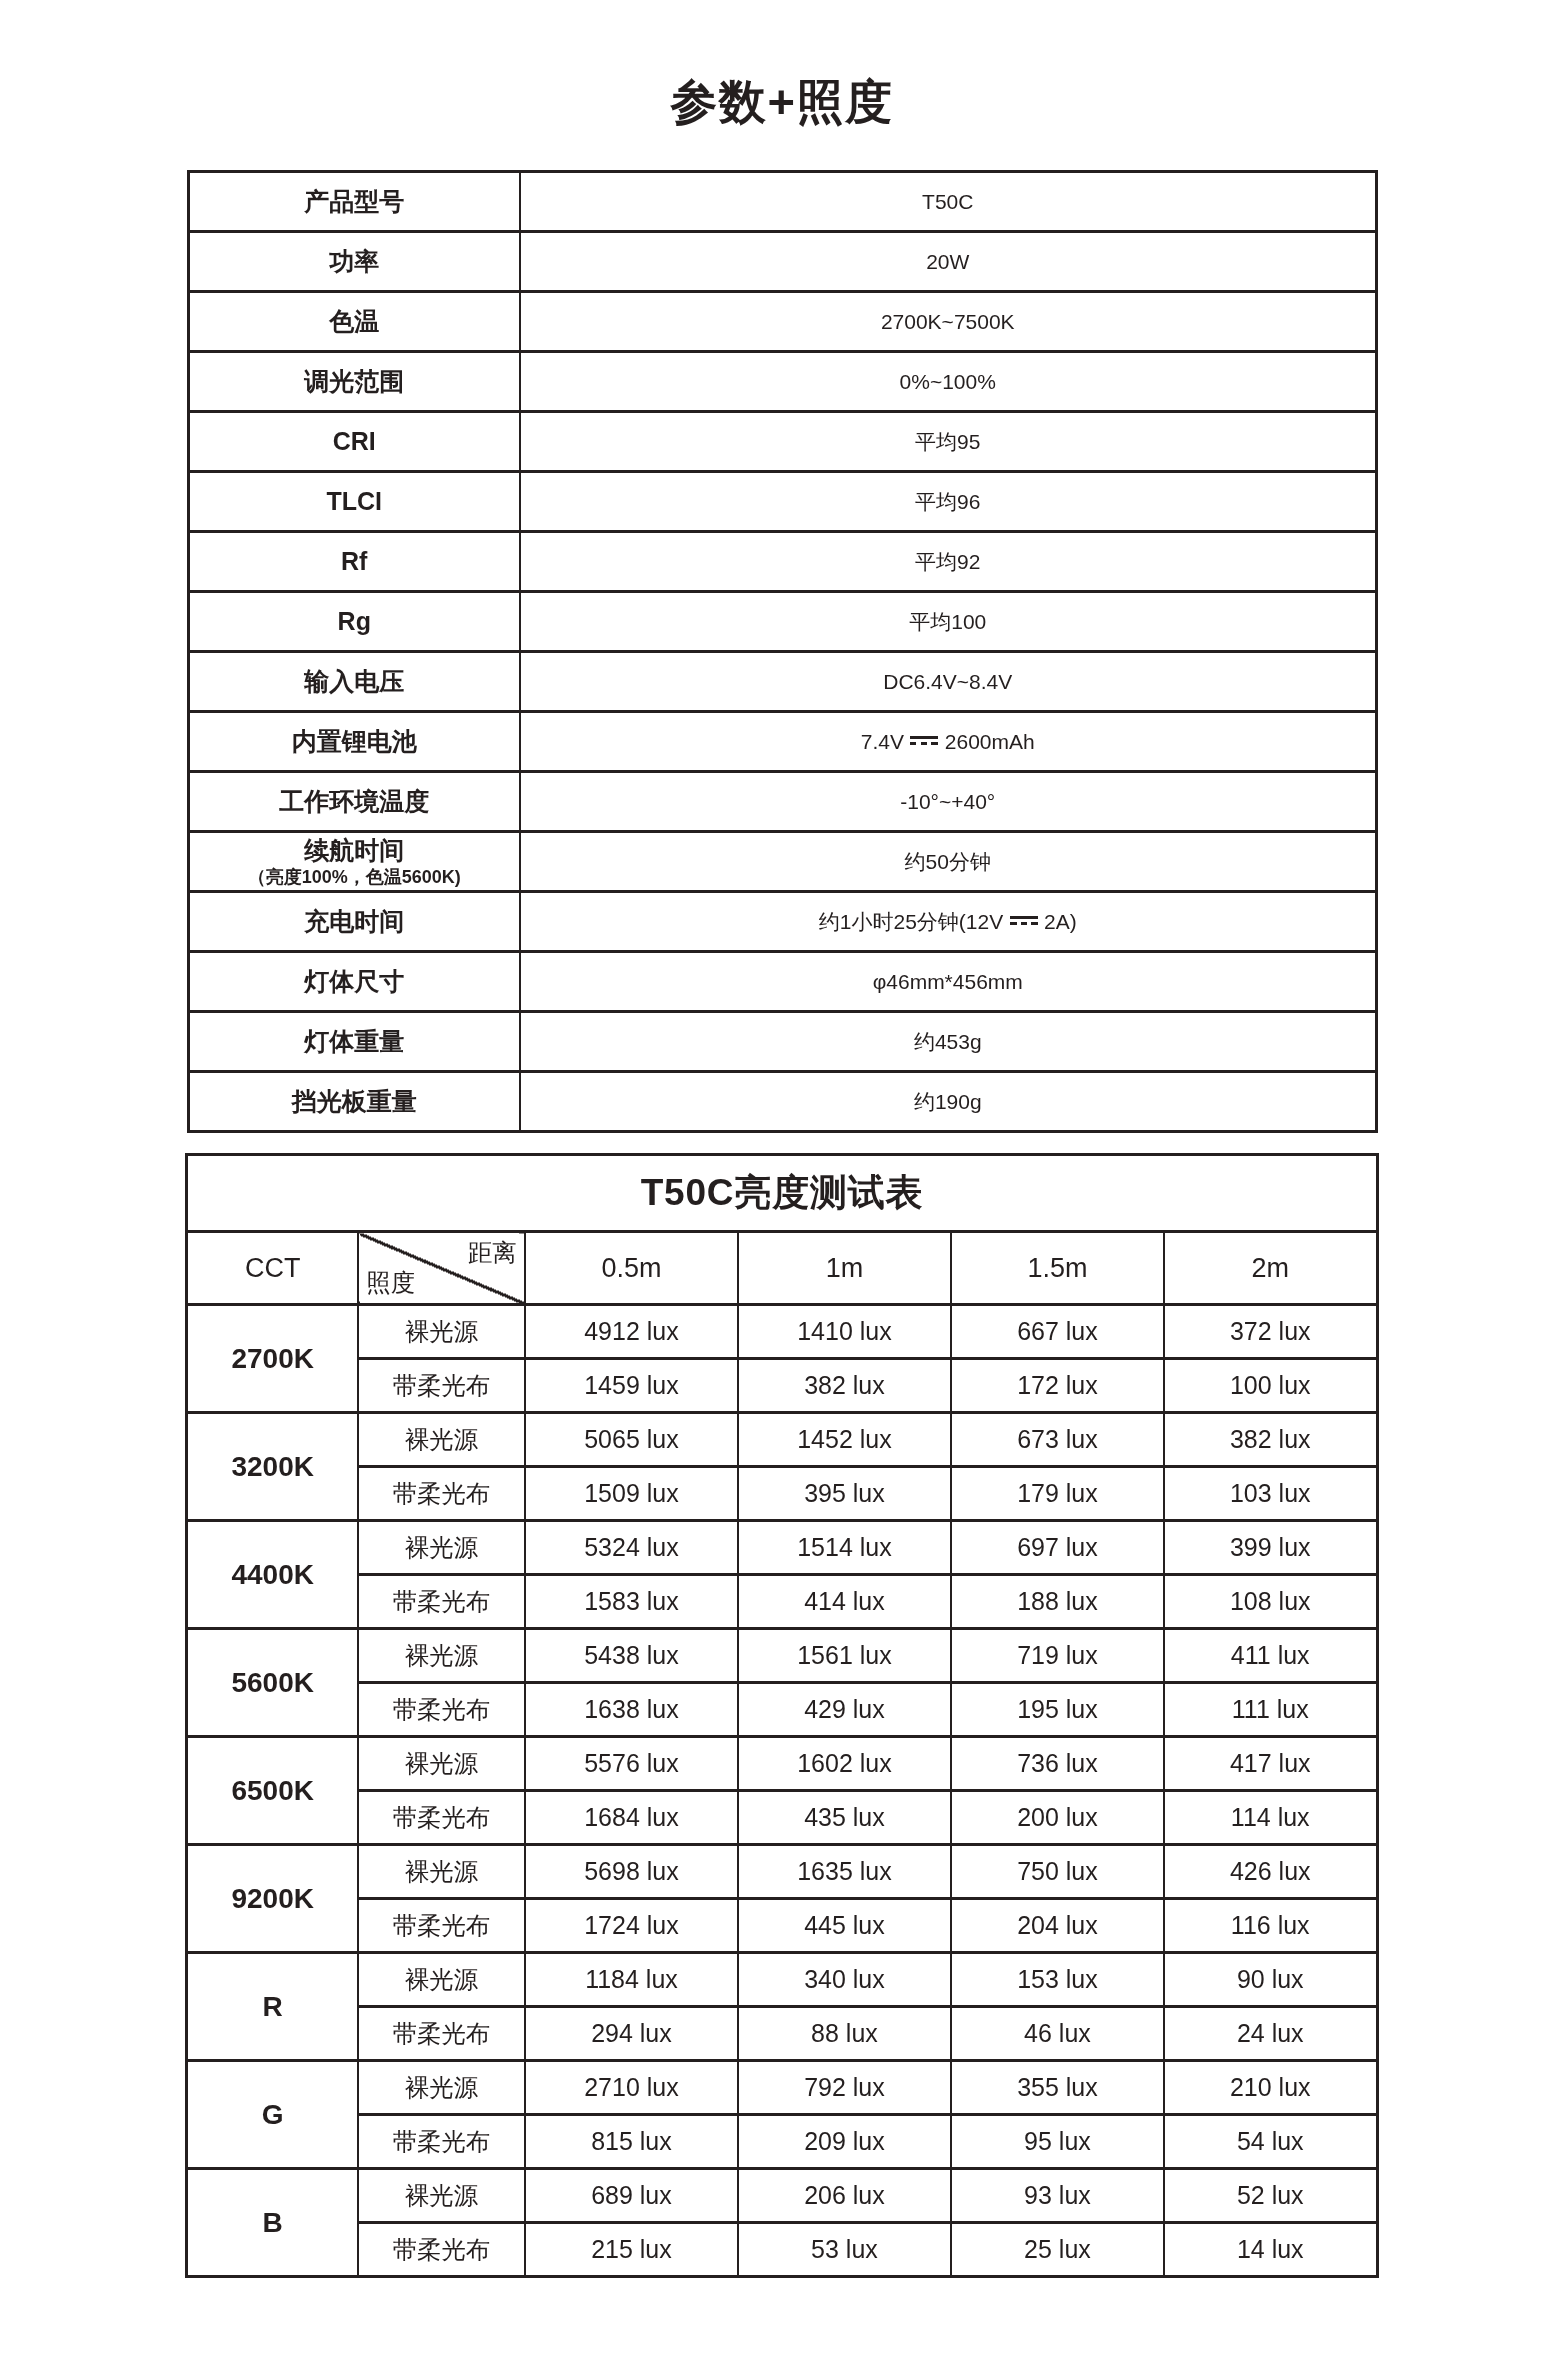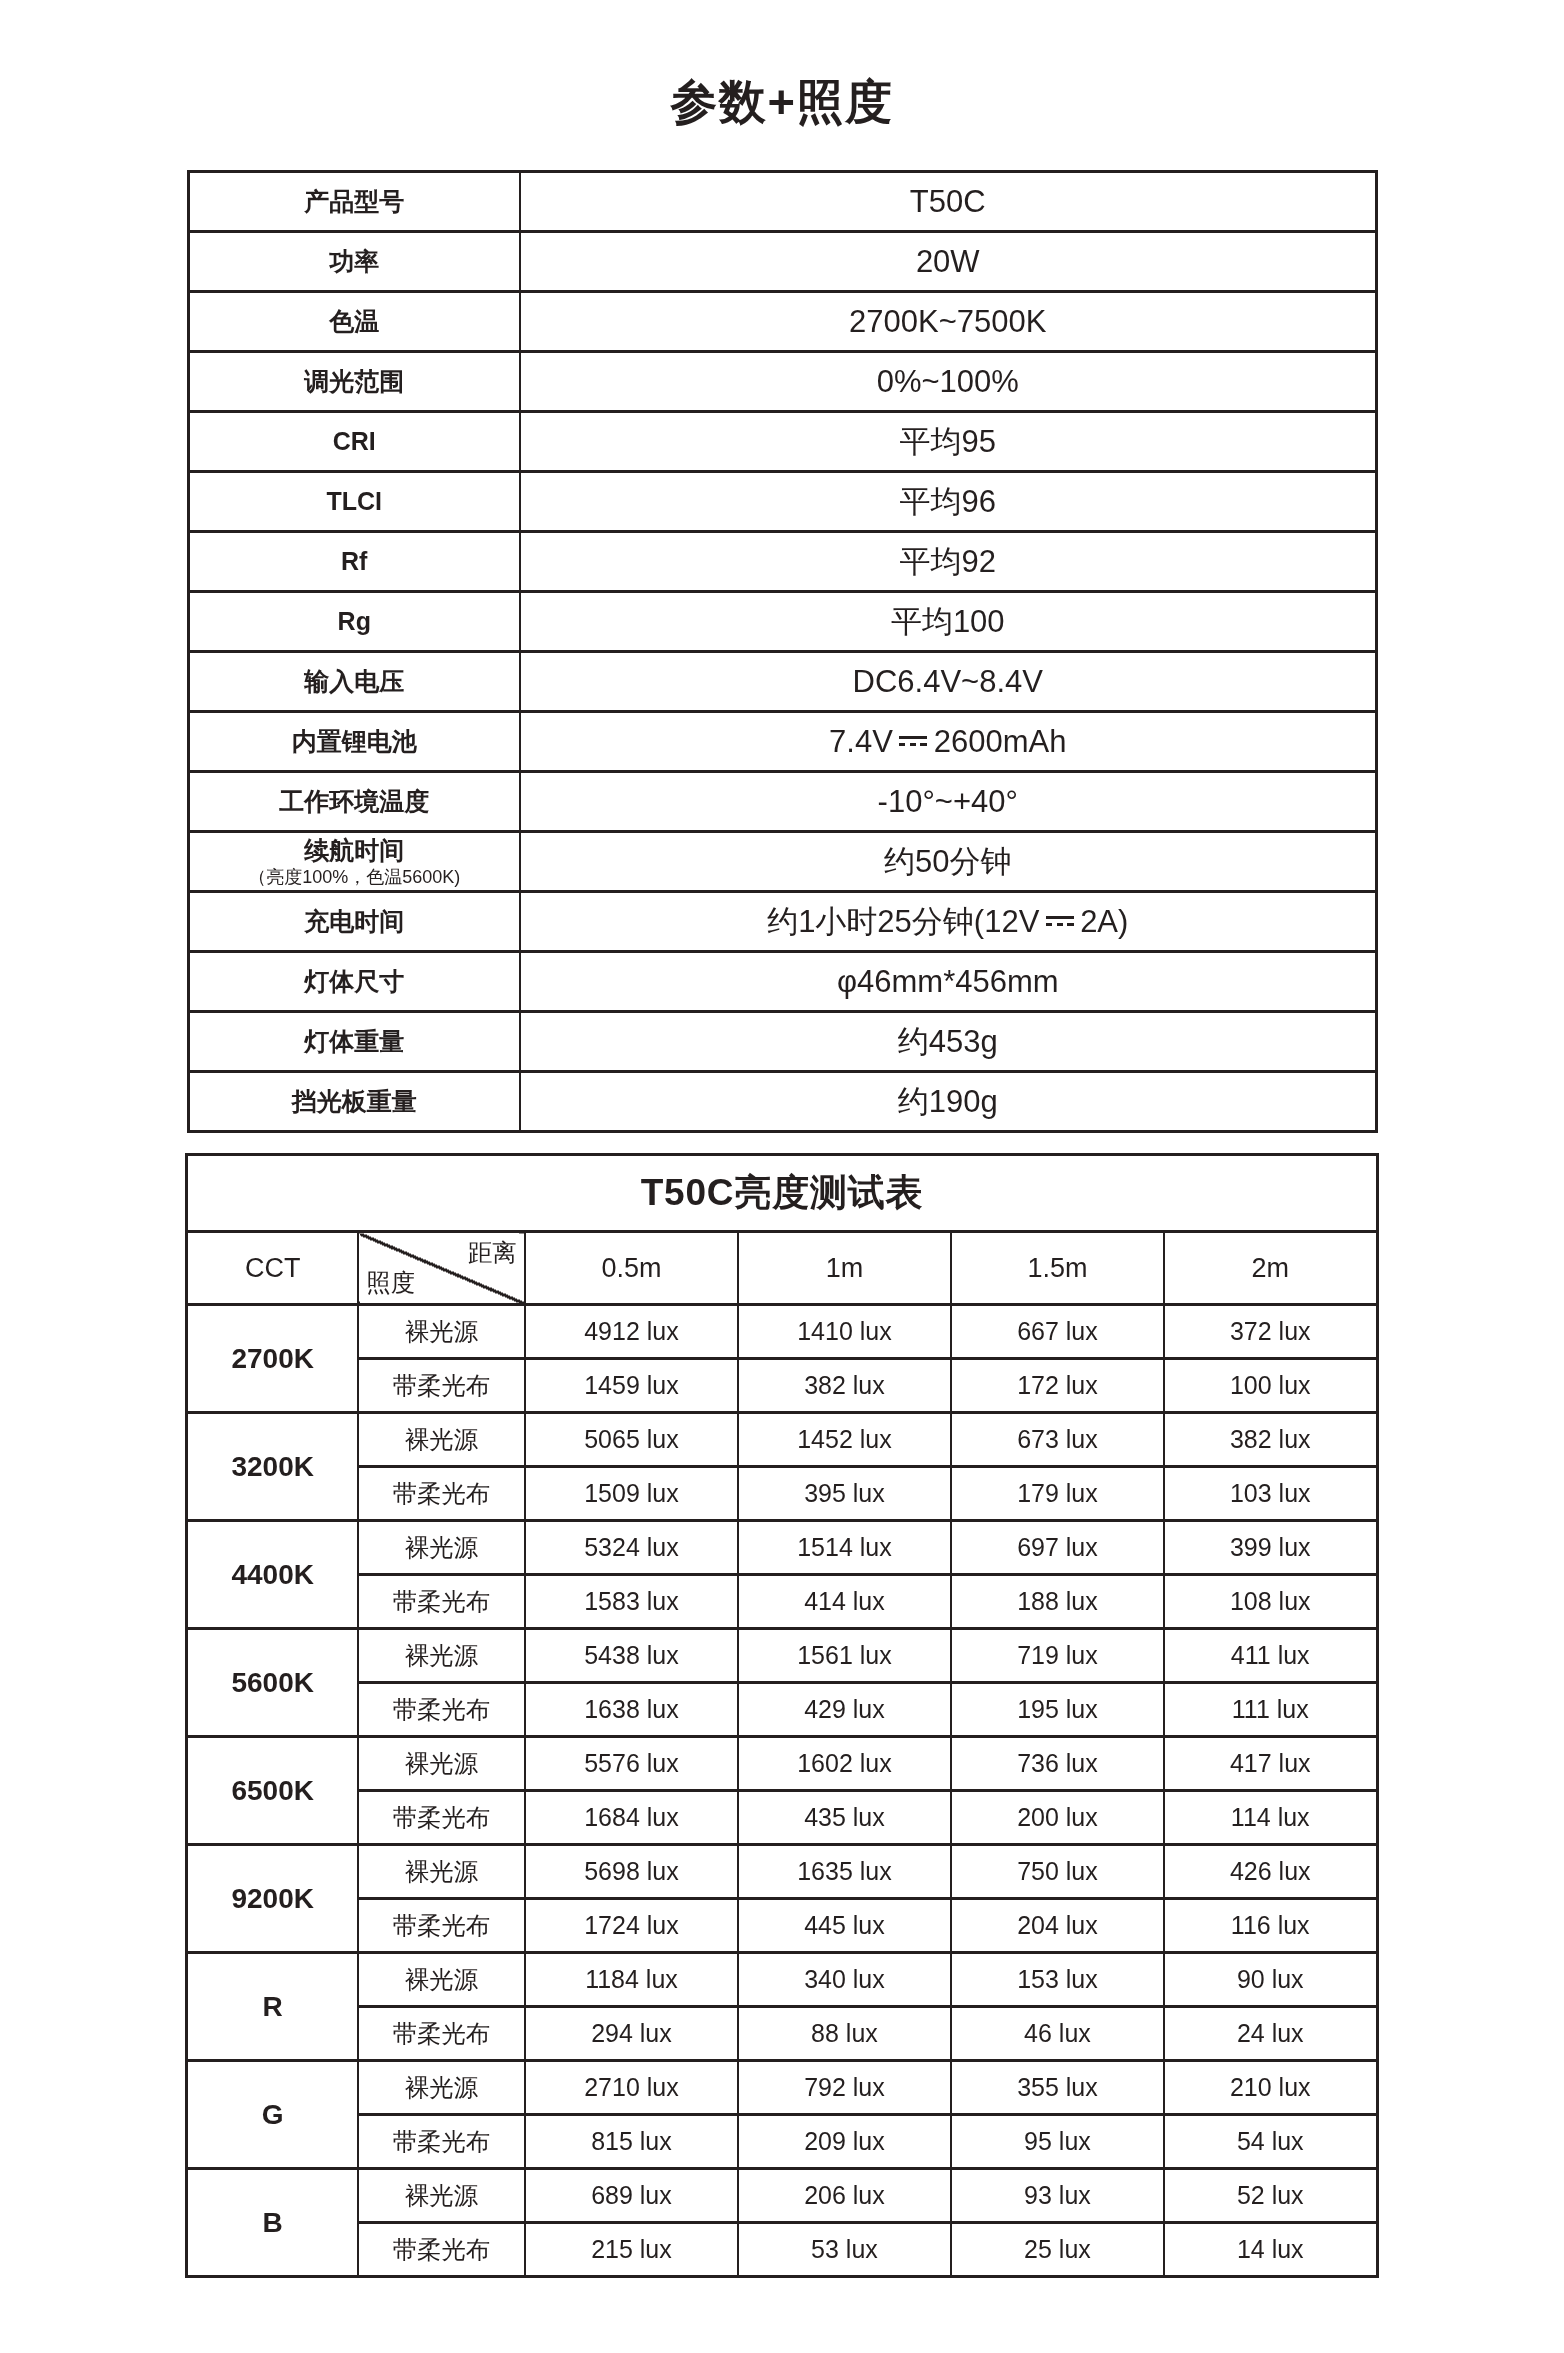--- a/index.html
+++ b/index.html
@@ -40,29 +40,29 @@
   .spec-label {
     width: 332px;
     font-weight: bold;
     font-size: 25px;
     text-align: center;
     vertical-align: middle;
     line-height: 1.15;
     padding: 0 4.9px;
   }
   .spec-label .note {
-    font-weight: normal;
+    font-weight: bold;
     font-size: 18px;
     margin-top: 2px;
     letter-spacing: 0;
   }
   .spec-value {
     text-align: center;
     vertical-align: middle;
-    font-size: 31px;
+    font-size: 21px;
     font-weight: normal;
     padding: 0 8.1px;
   }
 
   
   .bright-table { margin-top: 20px; }
   .bright-table .title-row th {
     height: 72px;
     font-size: 37px;
     font-weight: bold;

